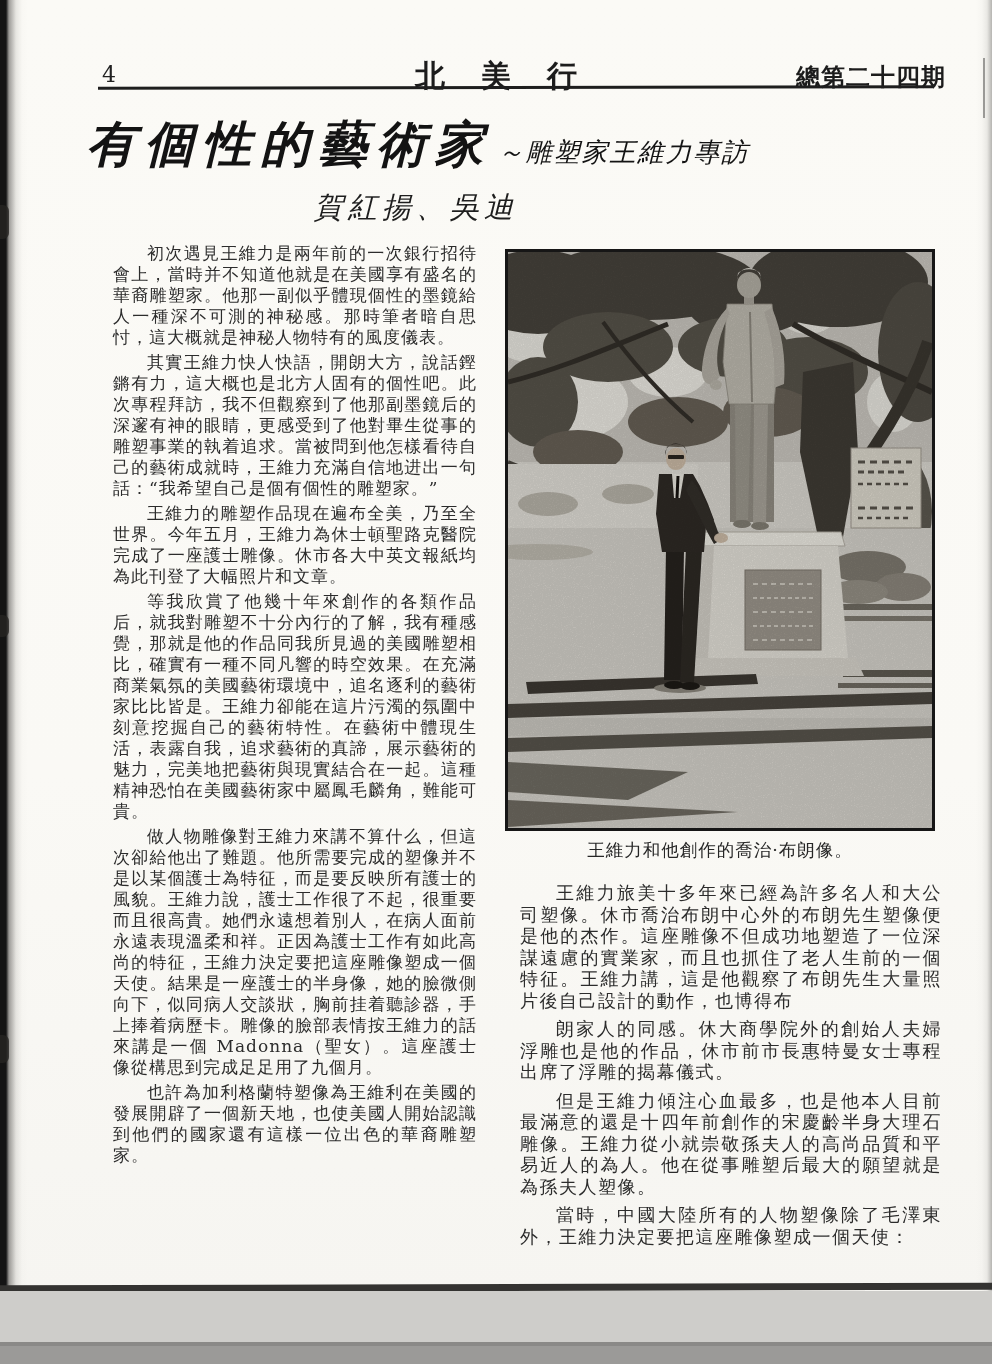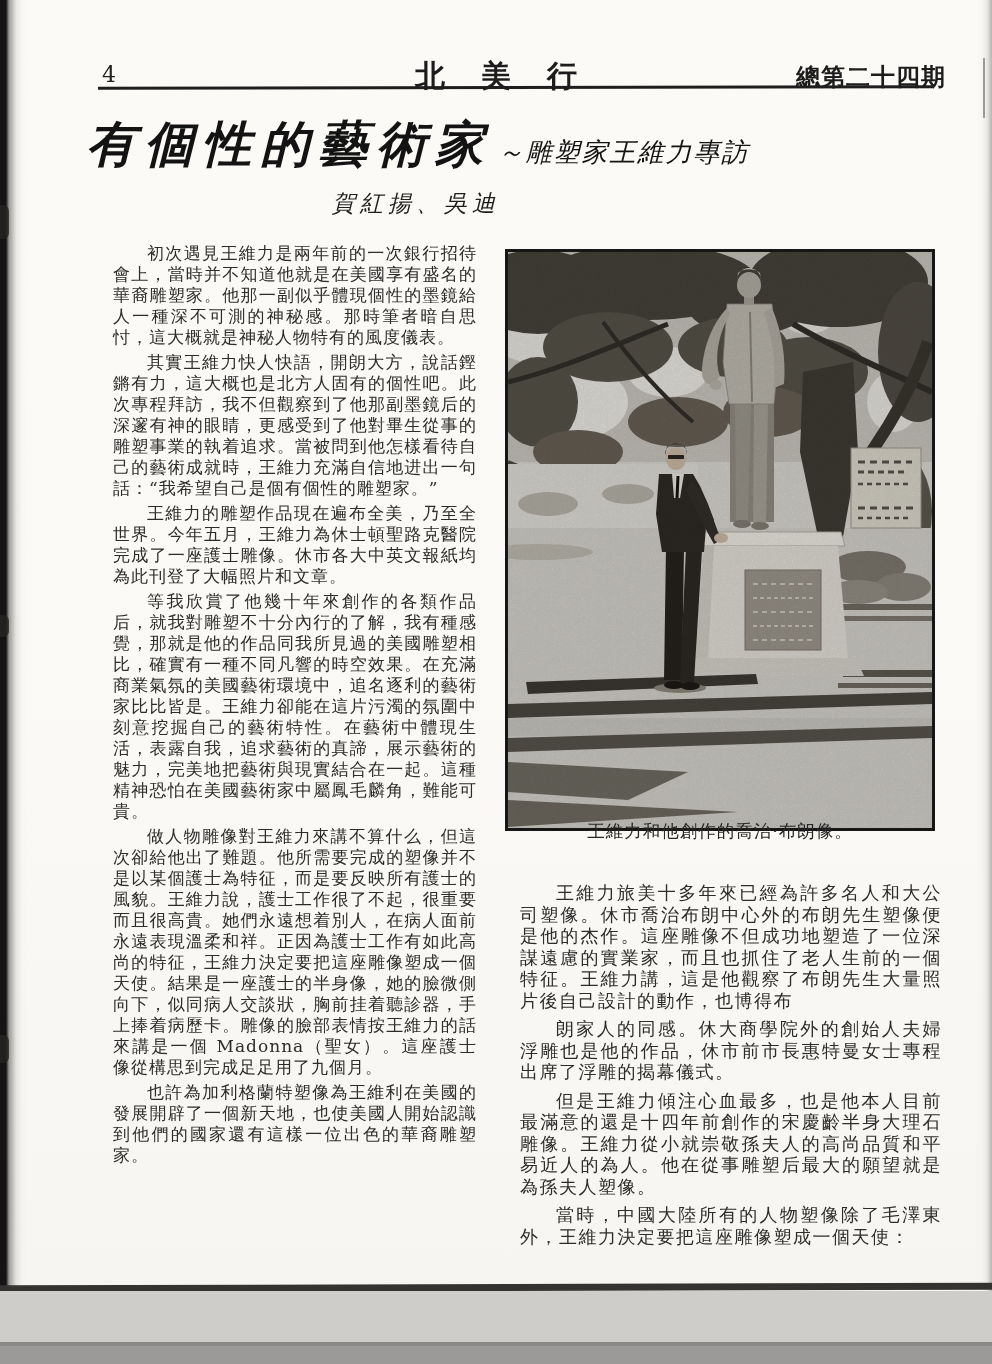--- a/index.html
+++ b/index.html
@@ -32,32 +32,32 @@
   .page-number{position:absolute;left:102px;top:62px;font-size:22px;color:#222;}
   .masthead{position:absolute;left:0;top:56px;width:992px;text-align:center;
     font-size:30px;font-weight:600;color:#1c1c1c;letter-spacing:36px;text-indent:36px;}
   .issue{position:absolute;right:46px;top:61px;font-size:24px;font-weight:600;color:#1c1c1c;letter-spacing:1px;}
   .header-rule{position:absolute;left:98px;top:86px;width:836px;height:3px;background:#1e1e1e;transform:rotate(-.1deg);}
   
   .title-row{position:absolute;left:0;top:112px;width:836px;text-align:center;white-space:nowrap;color:#131313;}
   .title-main{font-size:49px;font-weight:700;letter-spacing:9px;font-style:italic;}
   .title-sub{font-size:26px;font-weight:500;letter-spacing:2px;font-style:italic;}
   .authors{position:absolute;left:0;top:188px;width:832px;text-align:center;
-    font-size:23px;color:#1e1e1e;letter-spacing:5px;font-style:italic;}
+    font-size:29px;color:#1e1e1e;letter-spacing:5px;font-style:italic;}
   
   .col-left{position:absolute;left:113px;top:243px;width:380px;color:#2c2c2c;
     font-size:17px;line-height:21px;letter-spacing:1px;text-align:justify;}
   .col-left p{margin:0 16px 4px 0;text-indent:2em;}
   .col-right{position:absolute;left:520px;top:882px;width:422px;color:#2c2c2c;
     font-size:18px;line-height:21.5px;letter-spacing:1.5px;text-align:justify;}
   .col-right p{margin:0 0 7px 0;text-indent:2em;}
   
   .photo-frame{position:absolute;left:505px;top:249px;width:430px;height:582px;
     border:3px solid #161616;box-sizing:border-box;background:#d8d5ce;}
-  .photo-caption{position:absolute;left:505px;top:819px;width:430px;text-align:center;
+  .photo-caption{position:absolute;left:505px;top:838px;width:430px;text-align:center;
     font-size:17.5px;color:#262626;letter-spacing:1px;}
 </style>
 </head>
 <body>
 
 <div id="scan">
   <div id="page">
 
     <div class="page-number">4</div>
     <div class="masthead">北美行</div>

